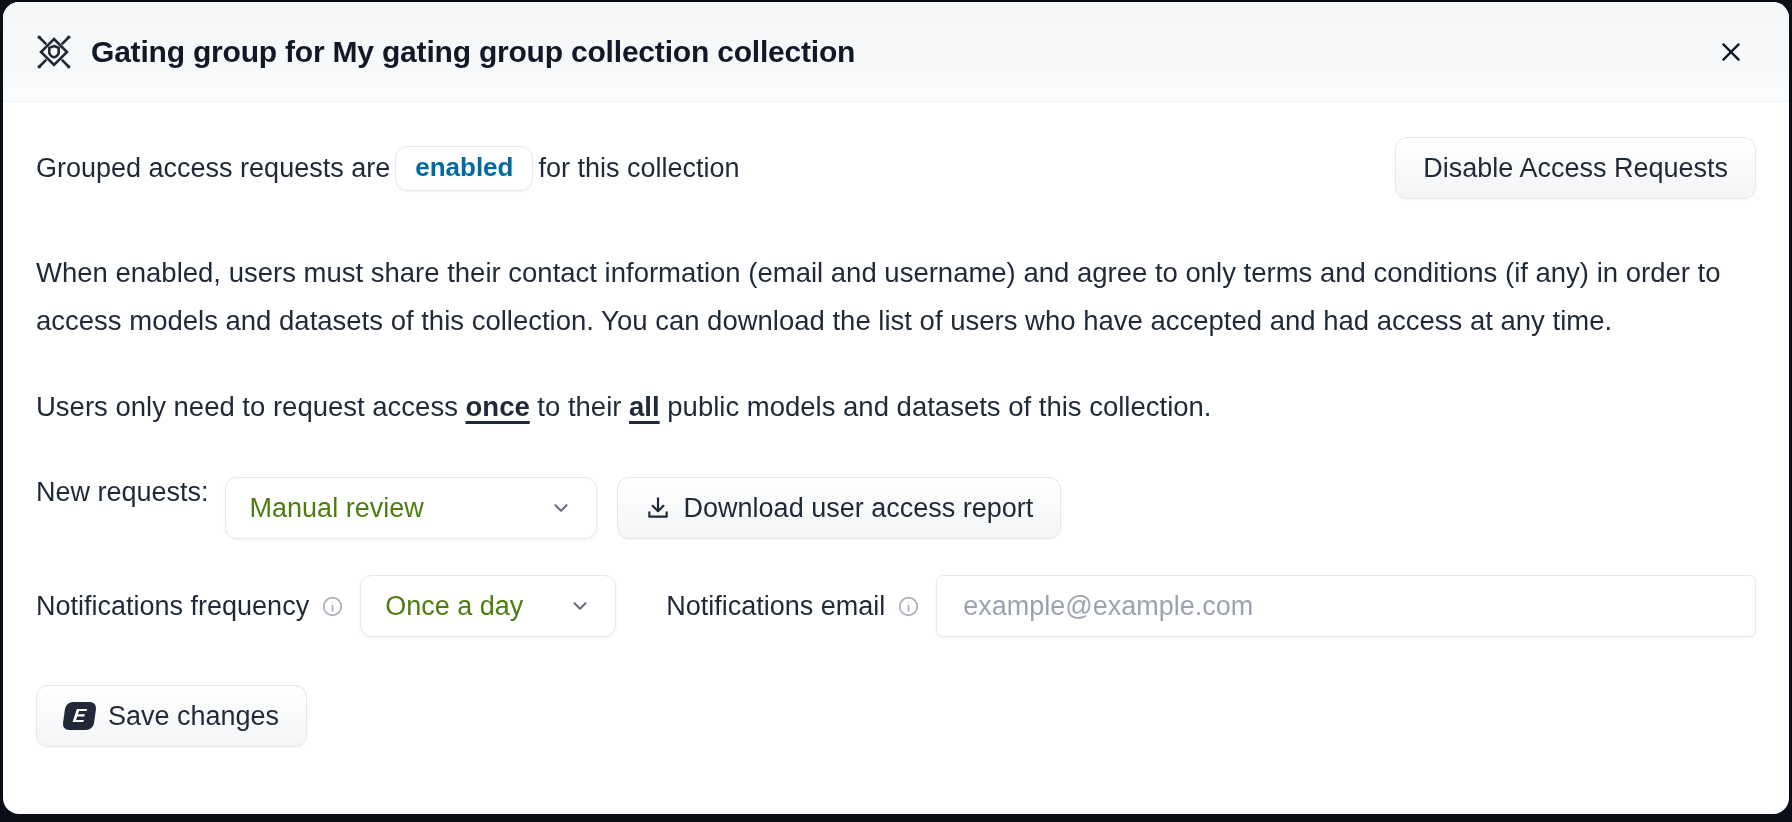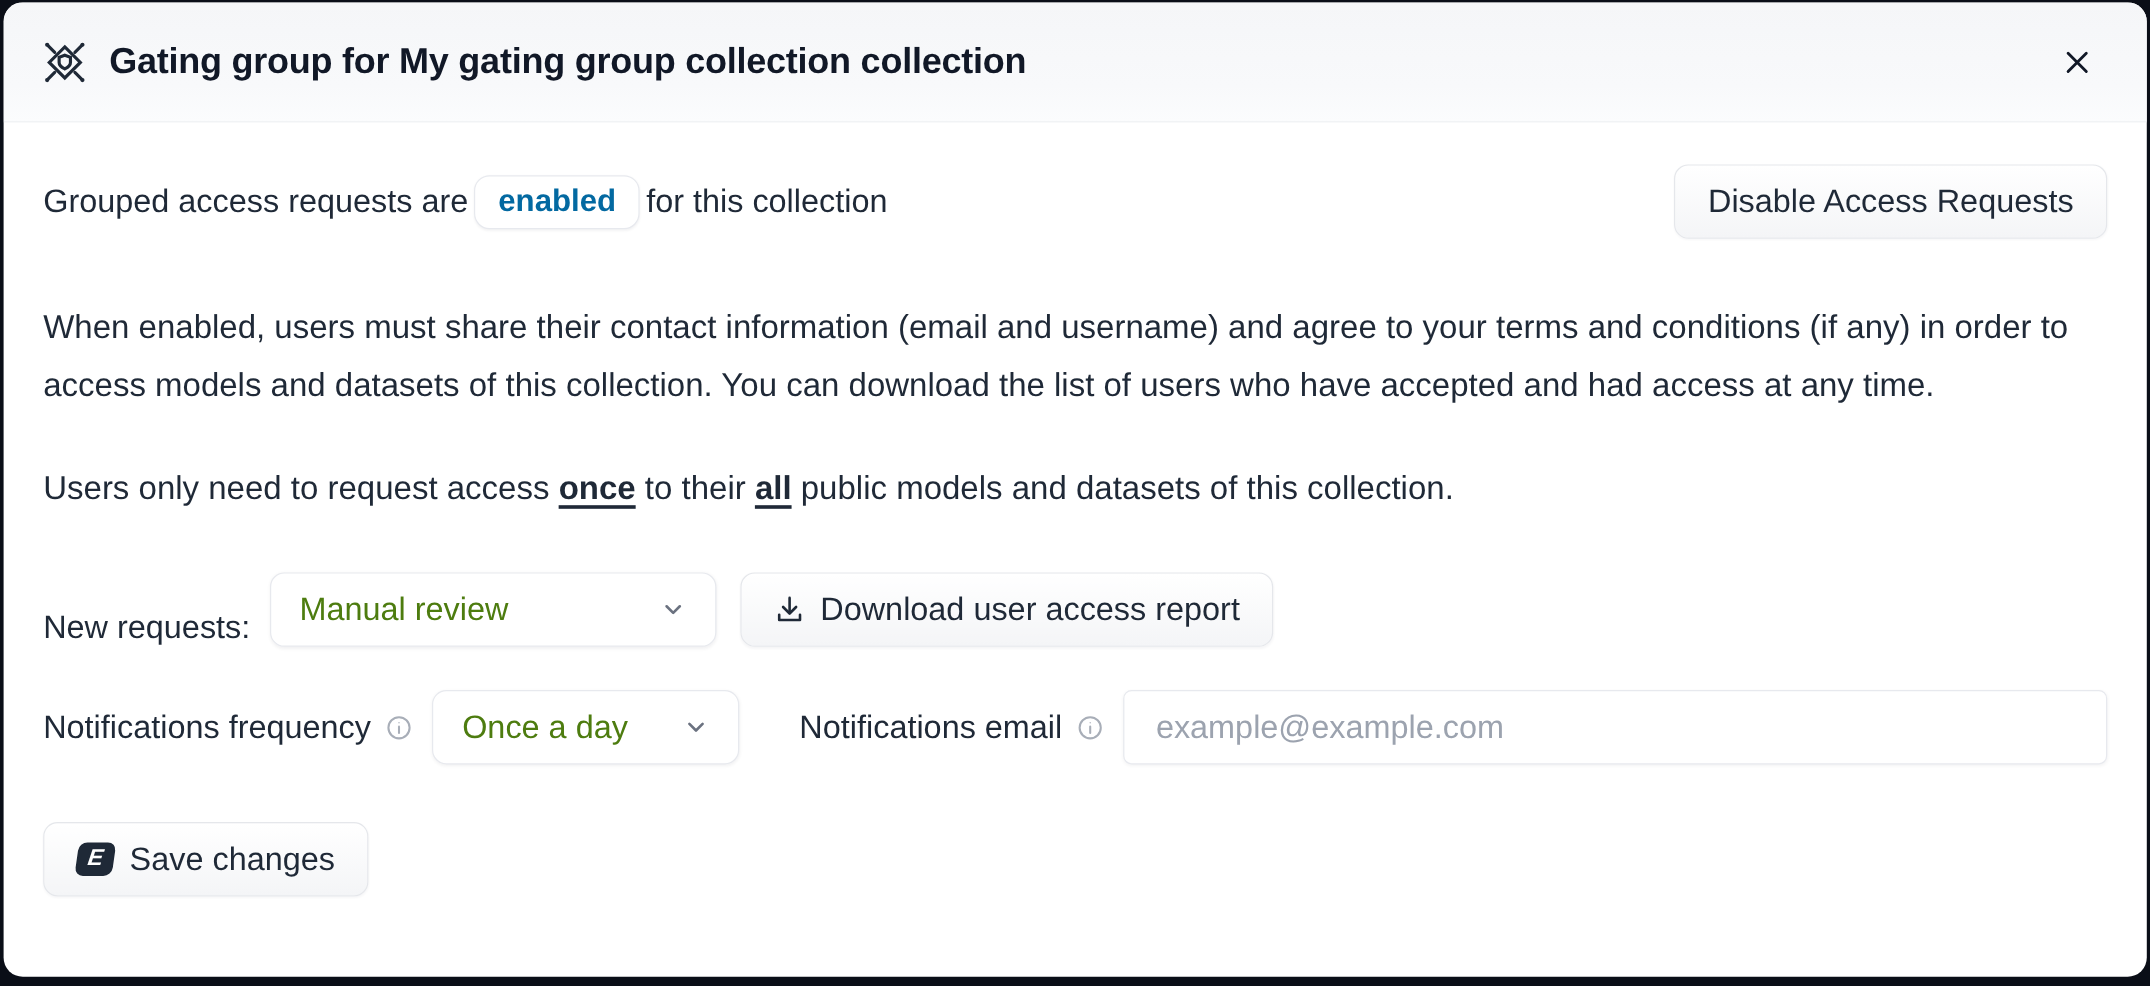--- a/index.html
+++ b/index.html
@@ -44,21 +44,21 @@
     border:1px solid #e5e7eb; border-radius:12px;
     background:linear-gradient(to bottom,#ffffff,#f4f5f7);
     font-size:27px; color:#1f2937; cursor:pointer; white-space:nowrap;
     box-shadow:0 1px 2px rgba(17,24,39,0.04);
     font-family:inherit;
   }
   .para { margin-top:50px; font-size:27.5px; line-height:48px; color:#1f2937; max-width:1730px; }
   .note { margin-top:46px; font-size:27.5px; color:#1f2937; }
   .note .emph { font-weight:700; text-decoration:underline; text-decoration-thickness:2.5px; text-underline-offset:5px; }
 
-  .requests-row { margin-top:54px; display:flex; align-items:flex-end; }
+  .requests-row { margin-top:54px; display:flex; align-items:flex-start; }
   .field-label { font-size:27px; color:#1f2937; white-space:nowrap; }
   .select {
     display:inline-flex; align-items:center; justify-content:space-between;
     height:62px; border:1px solid #e7e9ee; border-radius:12px; background:#ffffff;
     padding:0 24px; font-size:27px; color:#4d7c0f; cursor:pointer;
     box-shadow:0 1px 3px rgba(17,24,39,0.06);
   }
   .select .chev { margin-left:28px; display:flex; color:#6b7280; }
   .select-requests { width:372px; margin-left:16px; }
   .select-frequency { margin-left:16px; min-width:256px; }
@@ -112,21 +112,21 @@
 
     <div class="status-row">
       <div class="status-text">
         <span>Grouped access requests are</span>
         <span class="badge">enabled</span>
         <span>for this collection</span>
       </div>
       <button class="btn">Disable Access Requests</button>
     </div>
 
-    <p class="para">When enabled, users must share their contact information (email and username) and agree to your terms and conditions (if any) in order to access models and datasets of this collection. You can download the list of users who have accepted and had access at any time.</p>
+    <p class="para">When enabled, users must share their contact information (email and username) and agree to only terms and conditions (if any) in order to access models and datasets of this collection. You can download the list of users who have accepted and had access at any time.</p>
 
     <p class="note">
       <span>Users only need to request access </span><span class="emph">once</span><span> to their </span><span class="emph">all</span><span> public models and datasets of this collection.</span>
     </p>
 
     <div class="requests-row">
       <span class="field-label">New requests:</span>
       <div class="select select-requests">
         <span>Manual review</span>
         <span class="chev">

